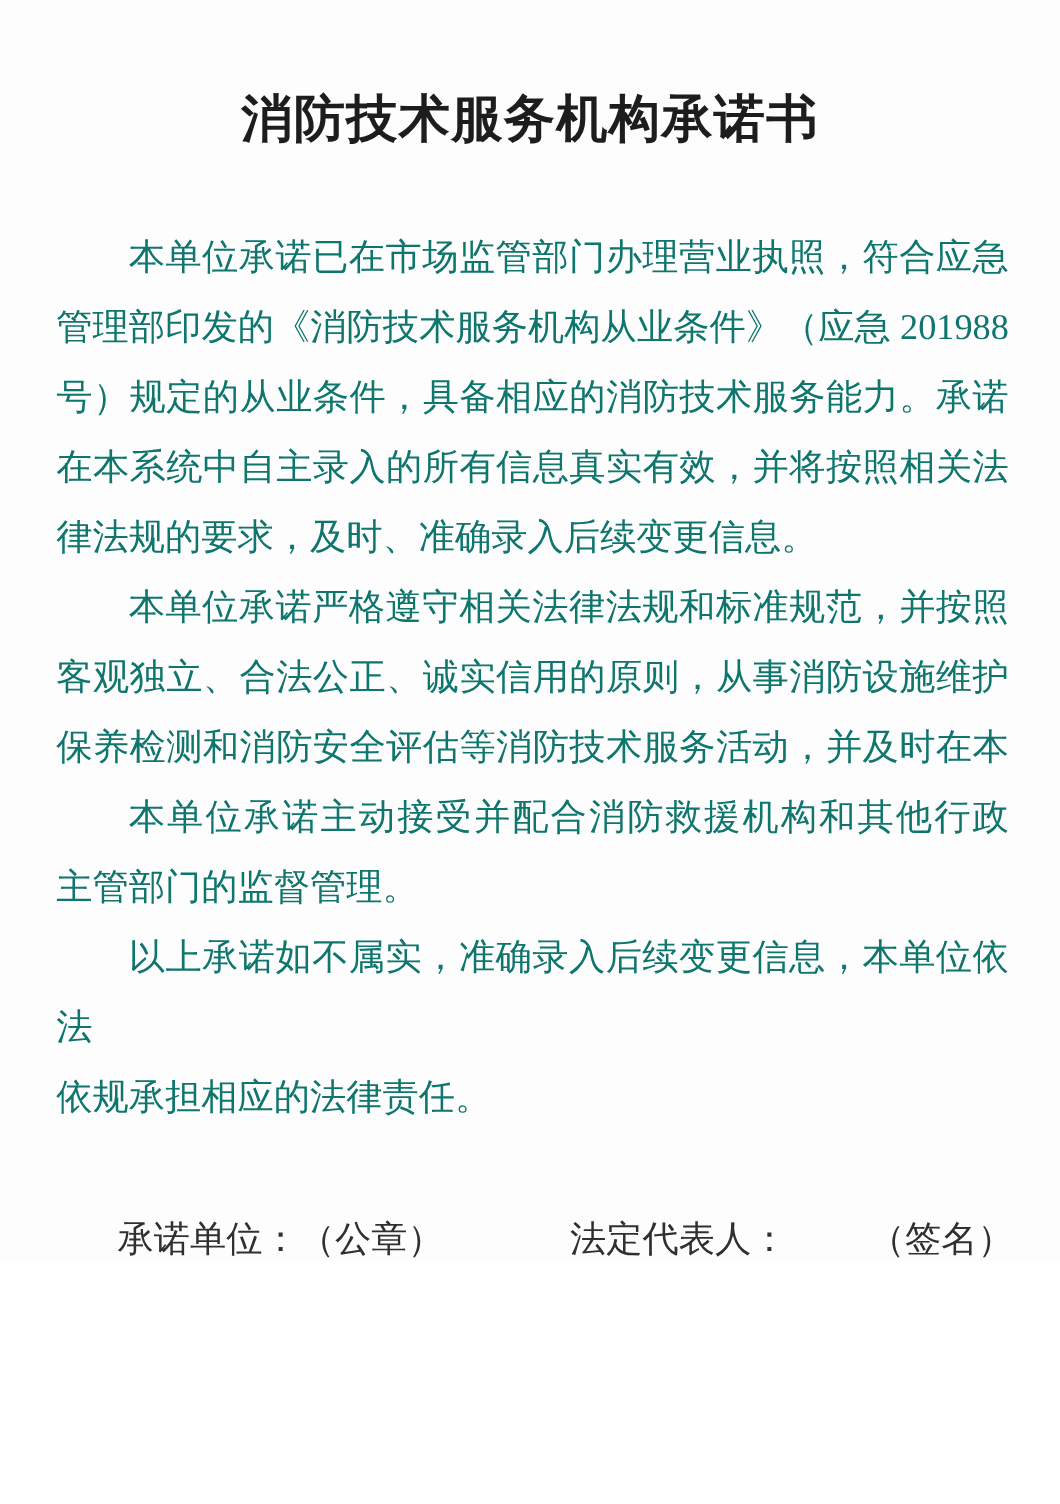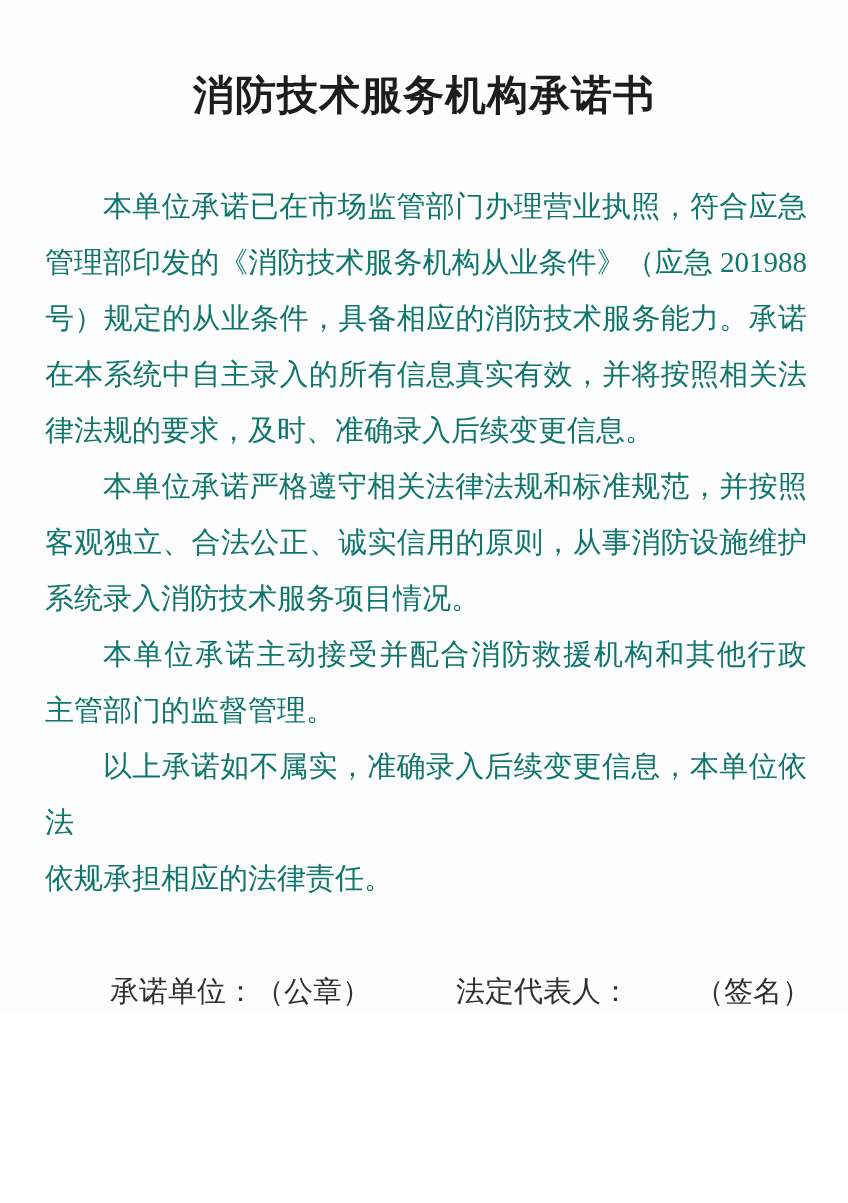--- a/index.html
+++ b/index.html
@@ -39,21 +39,21 @@
   .line.indent { text-indent: 2em; }
   .sig-row, .date-row {
     position: absolute;
     left: 0; width: 848px; height: 45px;
     font-size: 29px;
     color: #303030;
   }
   .sig-row { top: 972px; }
   .date-row { top: 1096px; }
   .sig-row span, .date-row span { position: absolute; white-space: nowrap; }
-  .sig-unit { left: 110px; text-align: center; }
+  .sig-unit { left: 94px; text-align: center; }
   .sig-rep  { left: 456px; }
   .sig-sign { left: 695px; }
   .date-year  { left: 578px; }
   .date-month { left: 668px; }
   .date-day   { left: 758px; }
   
   .wm-mascot { position: absolute; left: 652px; top: 1143px; }
   .wm-gray-text {
     position: absolute;
     left: 704px; top: 1150px;
@@ -99,21 +99,21 @@
 
   <div class="body-text">
     <div class="line just indent">本单位承诺已在市场监管部门办理营业执照，符合应急</div>
     <div class="line just">管理部印发的《消防技术服务机构从业条件》（应急 201988</div>
     <div class="line just">号）规定的从业条件，具备相应的消防技术服务能力。承诺</div>
     <div class="line just">在本系统中自主录入的所有信息真实有效，并将按照相关法</div>
     <div class="line">律法规的要求，及时、准确录入后续变更信息。</div>
 
     <div class="line just indent">本单位承诺严格遵守相关法律法规和标准规范，并按照</div>
     <div class="line just">客观独立、合法公正、诚实信用的原则，从事消防设施维护</div>
-    <div class="line">系统录入消防技术服务项目情况。</div>
+    <div class="line just">保养检测和消防安全评估等消防技术服务活动，并及时在本</div>
 
     <div class="line just indent">本单位承诺主动接受并配合消防救援机构和其他行政</div>
     <div class="line">主管部门的监督管理。</div>
 
     <div class="line just indent">以上承诺如不属实，准确录入后续变更信息，本单位依法</div>
     <div class="line">依规承担相应的法律责任。</div>
   </div>
 
   <div class="sig-row">
     <span class="sig-unit">承诺单位：（公章）</span>

